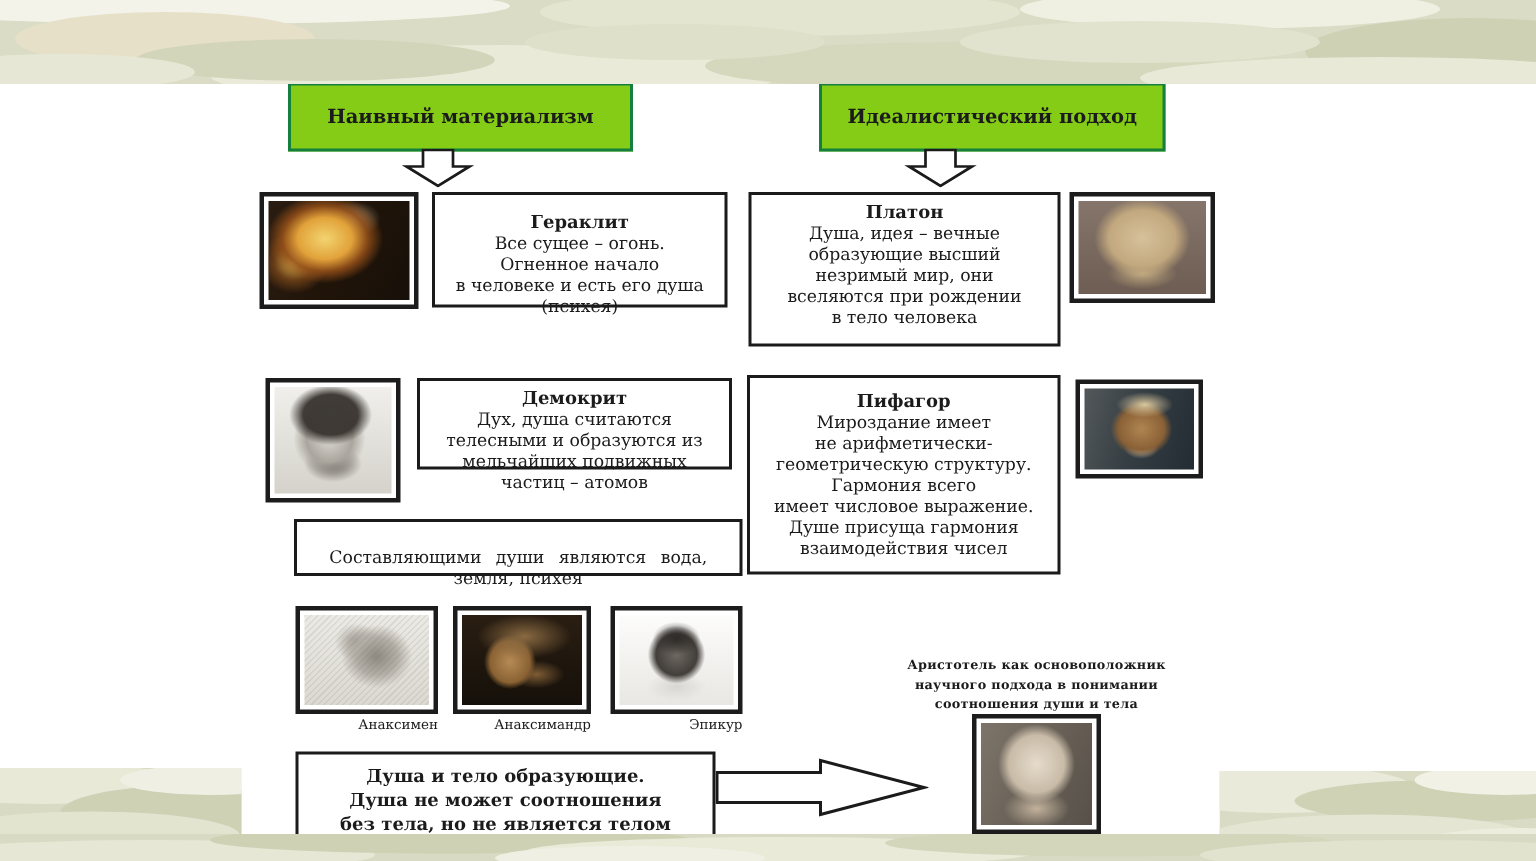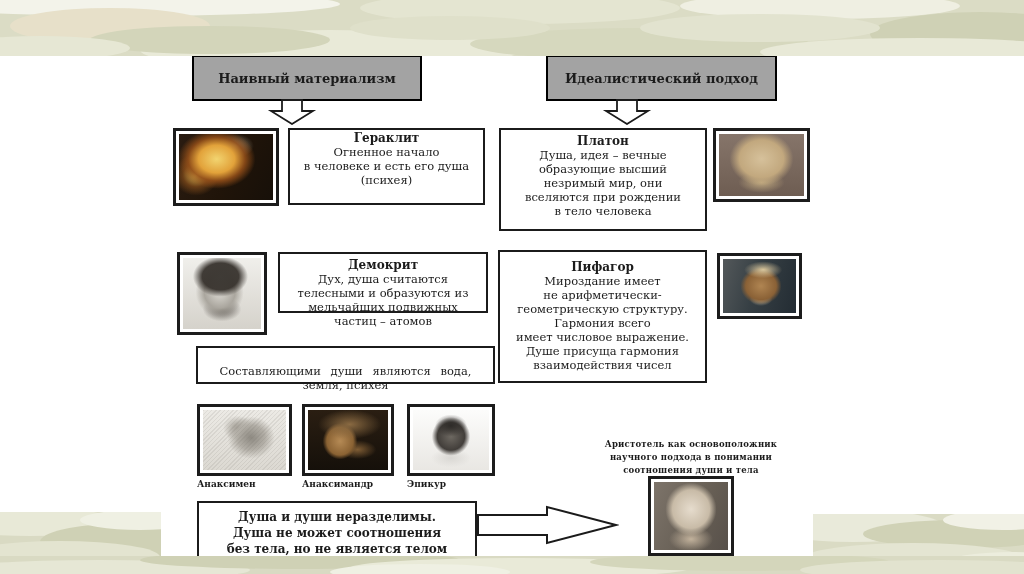--- a/index.html
+++ b/index.html
@@ -1,29 +1,29 @@
 <!DOCTYPE html>
 <html><head>
 <meta charset="utf-8">
 <style>
   html,body{margin:0;padding:0;background:#ffffff;}
   #canvas{position:relative;width:1024px;height:574px;background:#ffffff;overflow:hidden;
           font-family:"DejaVu Serif","Liberation Serif",serif;color:#1b1b1b;}
   .abs{position:absolute;}
   svg{display:block;}
   .camo{z-index:6;}
-  .hdrbox{border:2px solid #000000;background:#a3a3a3;display:flex;align-items:center;justify-content:center;
+  .hdrbox{border:2px solid #15803d;background:#84cc16;display:flex;align-items:center;justify-content:center;
           font-weight:bold;font-size:13px;z-index:2;text-align:center;}
   .card{border:2px solid #1b1b1b;background:#fff;text-align:center;z-index:2;box-sizing:border-box;}
   .card .t{font-weight:bold;font-size:12px;line-height:14px;}
   .card .l{font-size:11.5px;line-height:14px;}
   .wide{word-spacing:6px;}
   .frame{border:3px solid #1c1c1c;background:#fff;padding:3px;box-sizing:border-box;z-index:2;margin:0;}
   .frame .ph{width:100%;height:100%;}
-  .plabel{font-weight:bold;font-size:9px;text-align:left;z-index:2;}
+  .plabel{font-weight:normal;font-size:9px;text-align:right;z-index:2;}
   .cap{font-weight:bold;font-size:8.5px;line-height:13px;text-align:center;letter-spacing:0.2px;z-index:2;}
   .soul{border:2px solid #1b1b1b;background:#fff;text-align:center;z-index:1;box-sizing:border-box;}
   .soul .l{font-weight:bold;font-size:12px;line-height:16px;}
 </style>
 </head>
 <body>
 
 <div id="canvas">
 
   <div class="abs camo" style="left:0;top:0;width:1024px;height:56px;">
@@ -63,22 +63,23 @@
   </div>
 
   <figure class="abs frame" style="left:173px;top:128px;width:106px;height:78px;">
     <div class="ph" style="background:
       radial-gradient(55% 60% at 40% 38%, #f2d470 0%, #e2a23a 35%, rgba(150,80,25,.85) 55%, rgba(60,32,16,0) 75%),
       radial-gradient(35% 45% at 18% 62%, #d8b050 0%, rgba(120,70,25,.8) 40%, rgba(40,24,12,0) 70%),
       radial-gradient(28% 26% at 60% 18%, rgba(240,230,200,.55) 0%, rgba(240,230,200,0) 70%),
       linear-gradient(115deg, #2a1c11 0%, #201409 55%, #171009 100%);"></div>
   </figure>
 
-  <div class="abs card" style="left:288px;top:128px;width:197px;height:77px;padding-top:1px;">
+  <div class="abs card" style="left:288px;top:128px;width:197px;height:77px;padding-top:11px;">
     <div class="t">Гераклит</div>
+    <div class="l">Все сущее – огонь.</div>
     <div class="l">Огненное начало</div>
     <div class="l">в человеке и есть его душа</div>
     <div class="l">(психея)</div>
   </div>
 
   <div class="abs card" style="left:499px;top:128px;width:208px;height:103px;padding-top:4px;">
     <div class="t">Платон</div>
     <div class="l">Душа, идея – вечные</div>
     <div class="l">образующие высший</div>
     <div class="l">незримый мир, они</div>
@@ -168,21 +169,21 @@
 
   <figure class="abs frame" style="left:648px;top:476px;width:86px;height:80px;">
     <div class="ph" style="background:
       radial-gradient(48% 54% at 50% 40%, #e6dccd 0%, #c8bba7 52%, rgba(0,0,0,0) 72%),
       radial-gradient(14% 7% at 50% 56%, #5e5040 0%, rgba(0,0,0,0) 80%),
       radial-gradient(48% 30% at 50% 84%, #c2b29c 0%, rgba(0,0,0,0) 62%),
       linear-gradient(115deg, #7d746a 0%, #665e54 60%, #57504a 100%);"></div>
   </figure>
 
   <div class="abs soul" style="left:197px;top:501px;width:280px;height:58px;padding-top:6px;">
-    <div class="l">Душа и души неразделимы.</div>
+    <div class="l">Душа и тело образующие.</div>
     <div class="l">Душа не может соотношения</div>
     <div class="l">без тела, но не является телом</div>
   </div>
 
   <div class="abs" style="left:477px;top:504px;z-index:2;">
     <svg width="142" height="42" viewBox="0 0 142 42">
       <polygon points="1,11 70,11 70,3 139,21 70,39 70,31 1,31" fill="#ffffff" stroke="#1b1b1b" stroke-width="2"></polygon>
     </svg>
   </div>
 

